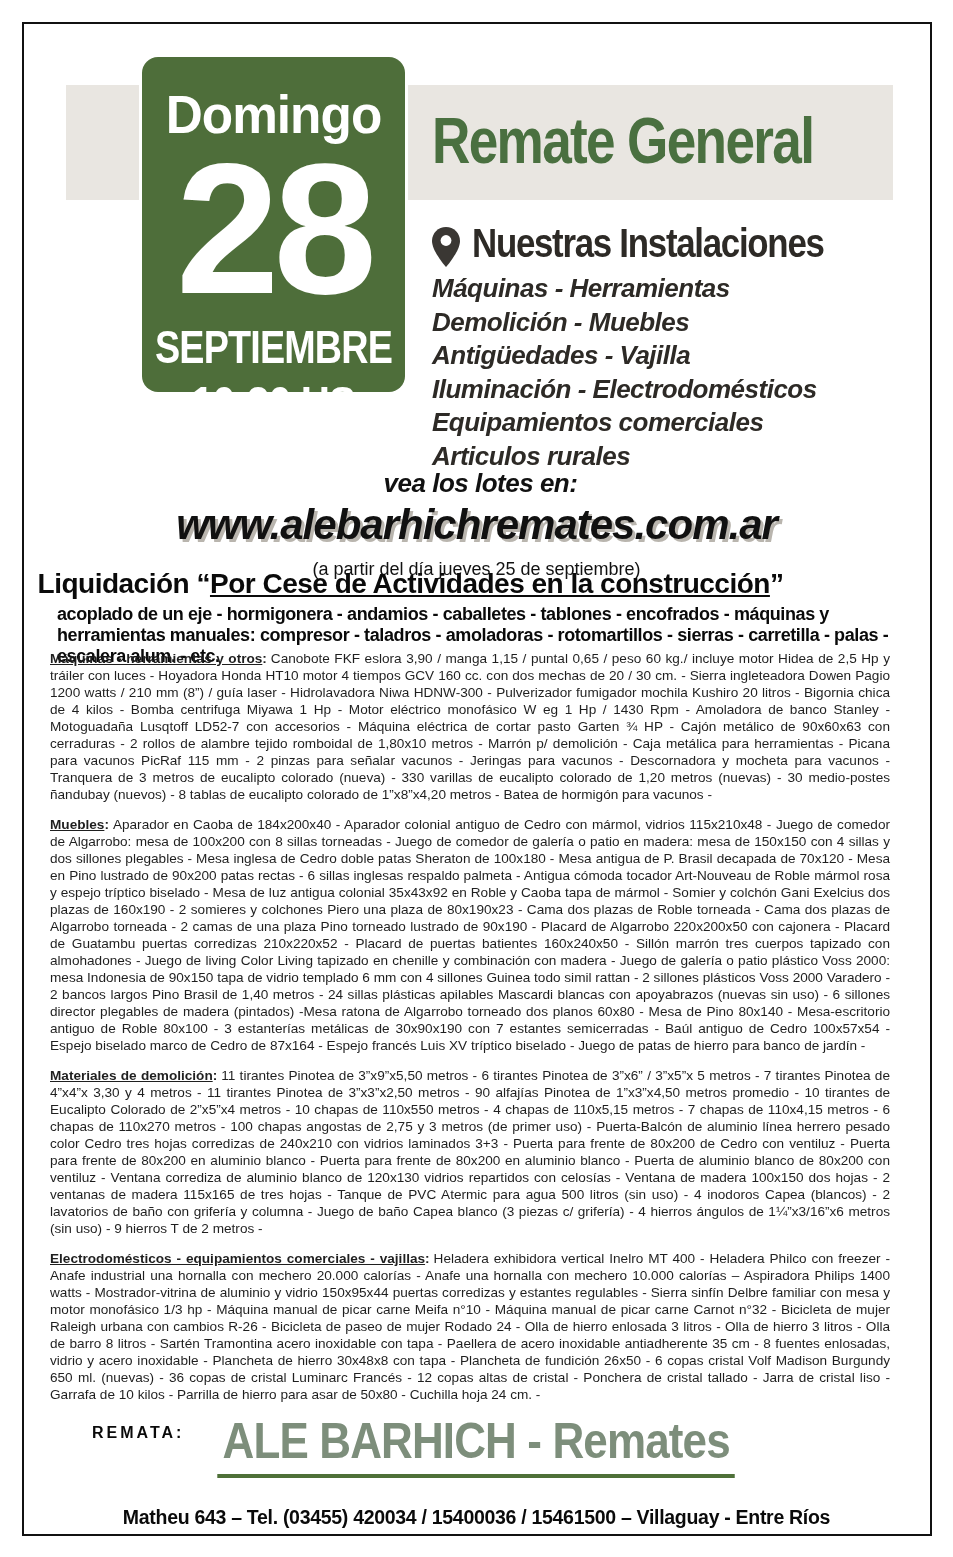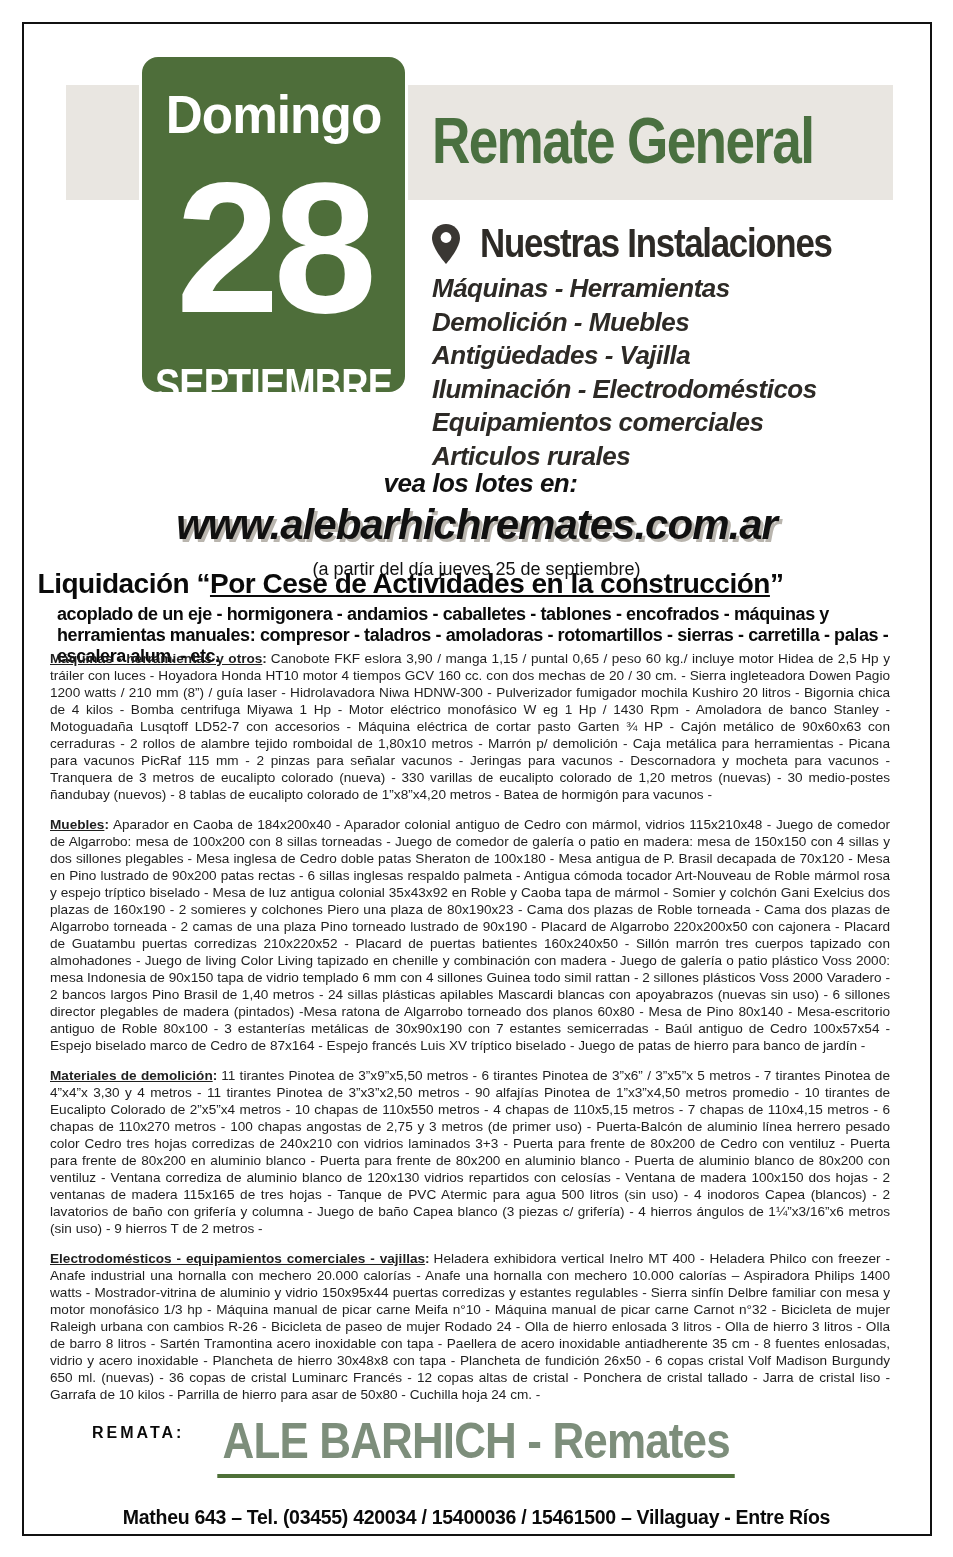--- a/index.html
+++ b/index.html
@@ -3,29 +3,29 @@
 <meta charset="utf-8">
 <style>
   html,body{margin:0;padding:0;background:#ffffff;}
   .page{position:relative;width:953px;height:1557px;background:#ffffff;overflow:hidden;
         font-family:"Liberation Sans",sans-serif;color:#1f1f1f;}
   .frame{position:absolute;left:22px;top:22px;width:906px;height:1510px;border:2px solid #111;}
   .band{position:absolute;left:66px;top:85px;width:827px;height:115px;background:#e9e6e1;}
   
   .datebox{position:absolute;left:142px;top:57px;width:263px;height:335px;background:#4e6e3a;
            border-radius:16px;box-shadow:0 0 0 3px #fff;display:flex;flex-direction:column;
-           align-items:center;justify-content:flex-start;color:#fff;text-align:center;gap:19px;}
+           align-items:center;justify-content:flex-start;color:#fff;text-align:center;}
   .dayname{font-weight:bold;font-size:54px;letter-spacing:-1px;margin-top:26px;transform:scaleX(.95);}
   .daynum{font-weight:bold;font-size:186px;line-height:.82;letter-spacing:-6px;margin-top:8px;}
   .month{font-weight:bold;font-size:46px;letter-spacing:-1px;transform:scaleX(.82);margin-top:14px;}
   .time{font-weight:bold;font-size:46px;letter-spacing:-1px;transform:scaleX(.88);margin-top:2px;}
   
   .title{position:absolute;left:432px;top:104px;font-weight:bold;font-size:64px;letter-spacing:-2px;
          color:#4a7040;transform:scaleX(.83);transform-origin:left;white-space:nowrap;}
-  .locrow{position:absolute;left:432px;top:220px;display:flex;align-items:center;gap:20px;}
+  .locrow{position:absolute;left:432px;top:220px;display:flex;align-items:flex-end;gap:12px;}
   .pin{width:28px;height:40px;flex:0 0 auto;}
   .locname{font-weight:bold;font-size:41px;letter-spacing:-1.5px;color:#2d2a26;
            transform:scaleX(.85);transform-origin:left;white-space:nowrap;}
   .cats{position:absolute;left:432px;top:272px;list-style:none;margin:0;padding:0;}
   .cats li{font-style:italic;font-weight:bold;font-size:26px;line-height:33.5px;
            letter-spacing:-0.5px;color:#2d2a26;}
   
   .lots{position:absolute;left:0;top:468px;width:953px;text-align:center;}
   .veatxt{font-style:italic;font-weight:bold;font-size:26px;letter-spacing:-0.5px;color:#111;margin-left:8px;}
   .web{font-style:italic;font-weight:bold;font-size:42px;letter-spacing:-1px;color:#111;

